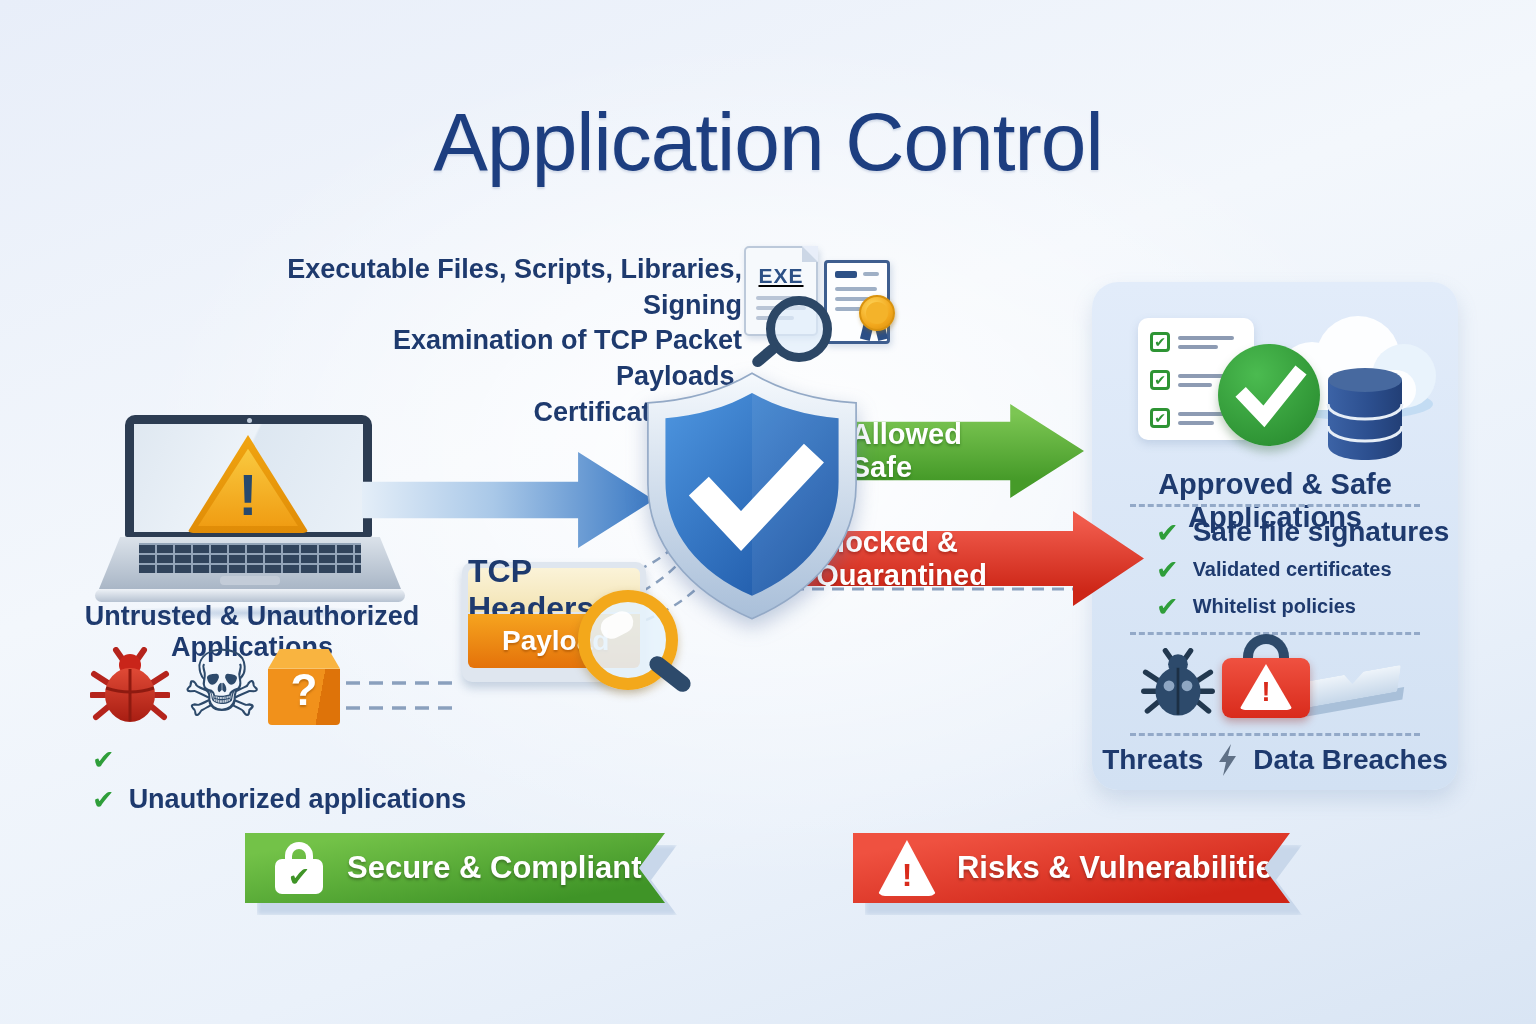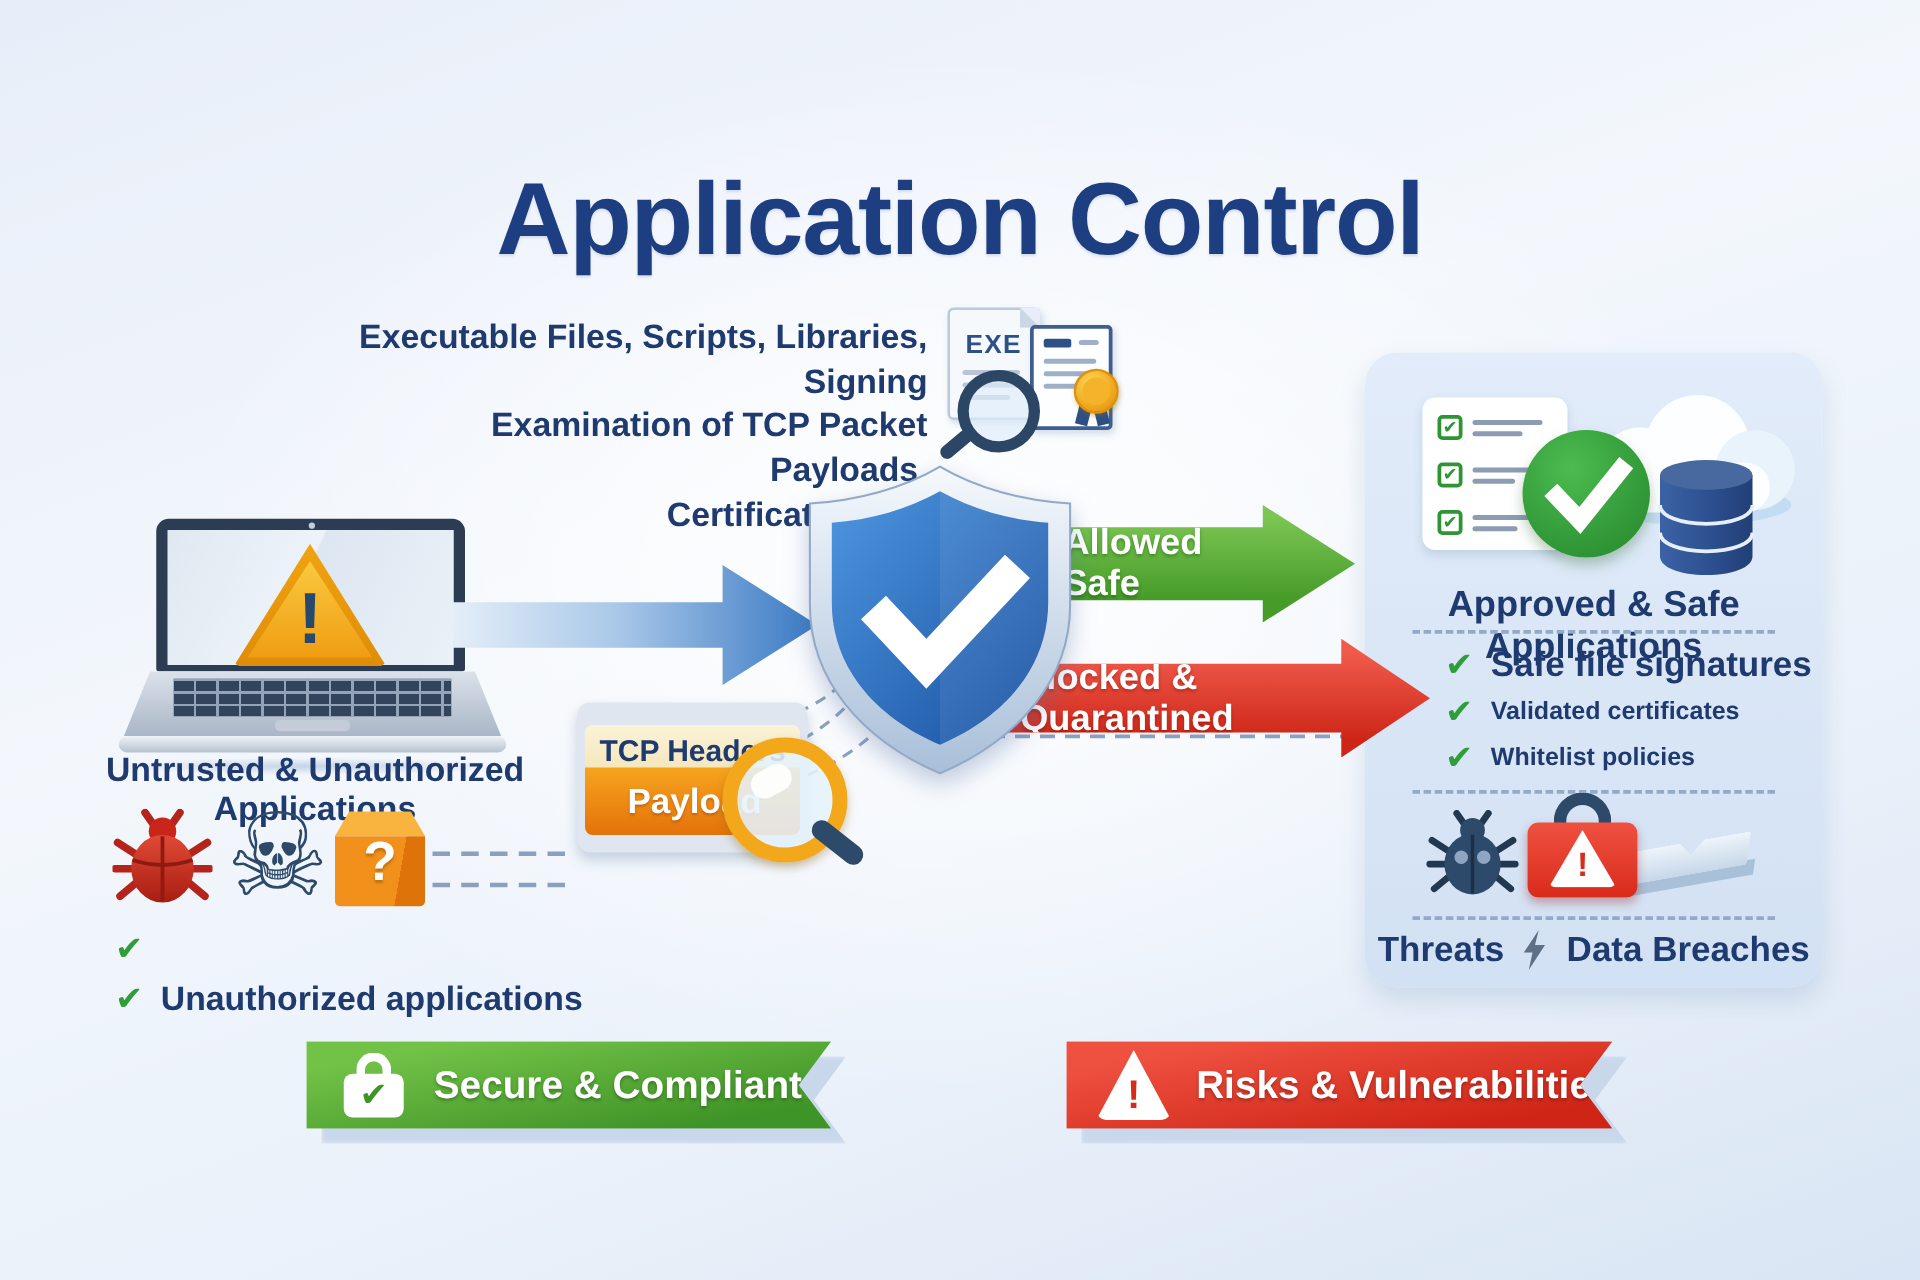--- a/index.html
+++ b/index.html
@@ -7,32 +7,32 @@
     position:relative;width:1536px;height:1024px;margin:0 auto;overflow:hidden;
     background:
       radial-gradient(ellipse 900px 600px at 50% 45%, rgba(255,255,255,.95) 0%, rgba(255,255,255,0) 70%),
       linear-gradient(160deg,#e8eef9 0%,#f3f7fc 40%,#eaf1fa 70%,#d9e5f4 100%);
     font-family:"Liberation Sans","DejaVu Sans",sans-serif;
     -webkit-font-smoothing:antialiased;
   }
   .abs{position:absolute;}
 
   
-  .title{left:0;right:0;top:95px;text-align:center;font-size:82px;font-weight:700;
-    color:#1d3e80;letter-spacing:-1px;text-shadow:0 2px 2px rgba(120,140,180,.25);margin-top:34px;}
+  .title{left:0;right:0;top:95px;text-align:center;font-size:82px;font-weight:400;
+    color:#1d3e80;letter-spacing:-1px;text-shadow:0 2px 2px rgba(120,140,180,.25);}
 
   
   .exam{left:280px;top:252px;width:462px;text-align:right;font-size:27px;font-weight:700;
     color:#1e3a6e;line-height:1.32;}
 
   
   .exe-group{left:742px;top:238px;width:175px;height:135px;}
   .doc{position:absolute;border-radius:5px;}
-  .exe-doc{left:16px;top:8px;width:70px;height:86px;background:#f6f9fc;border:2px solid #bcc9da;
-    box-shadow:2px 3px 6px rgba(100,130,170,.25);}
+  .exe-doc{left:2px;top:8px;width:70px;height:86px;background:#f6f9fc;border:2px solid #bcc9da;
+    box-shadow:2px 3px 6px rgba(100,130,170,.25);text-decoration:underline;}
   .exe-doc .fold{position:absolute;right:-2px;top:-2px;width:0;height:0;
     border-top:16px solid #e8eef9;border-left:16px solid #ccd7e6;}
   .exe-doc .exe-label{display:block;text-align:center;margin-top:16px;font-size:21px;
     font-weight:700;color:#2d5186;letter-spacing:1px;}
   .exe-doc .bar{position:absolute;left:10px;height:4px;border-radius:2px;background:#b9c5d6;}
   .cert-doc{left:82px;top:22px;width:60px;height:78px;background:#fdfeff;border:3px solid #3e5e8f;
     border-radius:4px;box-shadow:2px 3px 6px rgba(100,130,170,.25);}
   .cert-doc .bar{position:absolute;border-radius:2px;background:#9fb0c6;height:4px;}
   .cert-doc .bar.dark{background:#2d5186;height:7px;}
   .medal{left:117px;top:57px;width:32px;height:32px;border-radius:50%;
@@ -112,23 +112,23 @@
     justify-content:center;color:#fff;font-size:29px;font-weight:700;text-shadow:0 2px 3px rgba(20,80,10,.45);}
   .r-arrow{left:806px;top:511px;width:338px;height:95px;z-index:4;
     clip-path:polygon(0 21%,79% 21%,79% 0,100% 50%,79% 100%,79% 79%,0 79%);
     background:linear-gradient(#f05a4b 12%,#cd2617 85%);}
   .r-arrow .lbl{position:absolute;left:3%;width:75%;top:0;bottom:0;display:flex;align-items:center;
     justify-content:center;color:#fff;font-size:29px;font-weight:700;text-shadow:0 2px 3px rgba(120,10,0,.45);}
 
   
   .tcp-box{left:462px;top:562px;width:184px;height:120px;z-index:6;
     background:#dfe6ef;border-radius:10px;box-shadow:0 6px 10px rgba(90,120,160,.3);padding:0;}
-  .tcp-head{position:absolute;left:6px;top:18px;right:6px;height:44px;border-radius:6px 6px 0 0;
+  .tcp-head{position:absolute;left:6px;top:6px;right:6px;height:44px;border-radius:6px 6px 0 0;
     background:linear-gradient(#fbf3d8,#f3e4b4);display:flex;align-items:center;justify-content:center;
-    font-size:24px;font-weight:700;color:#1e3a6e;}
+    font-size:32px;font-weight:700;color:#1e3a6e;}
   .tcp-pay{position:absolute;left:6px;top:52px;right:6px;height:54px;border-radius:0 0 6px 6px;
     background:linear-gradient(#f6a41f,#e4720a);display:flex;align-items:center;justify-content:flex-start;
     padding-left:34px;font-size:28px;font-weight:700;color:#fff;text-shadow:0 2px 2px rgba(150,70,0,.5);}
   .tcp-mag{position:absolute;left:116px;top:28px;width:76px;height:76px;border-radius:50%;
     border:12px solid #f3a81b;background:rgba(230,242,252,.88);box-shadow:0 4px 8px rgba(140,100,20,.35);z-index:7;}
   .tcp-mag .gleam{position:absolute;left:10px;top:12px;width:34px;height:22px;border-radius:12px;
     background:rgba(255,255,255,.9);transform:rotate(-28deg);}
   .tcp-mag-handle{position:absolute;left:184px;top:104px;width:48px;height:16px;border-radius:8px;
     background:#2d4a6b;transform:rotate(38deg);z-index:7;}
 

